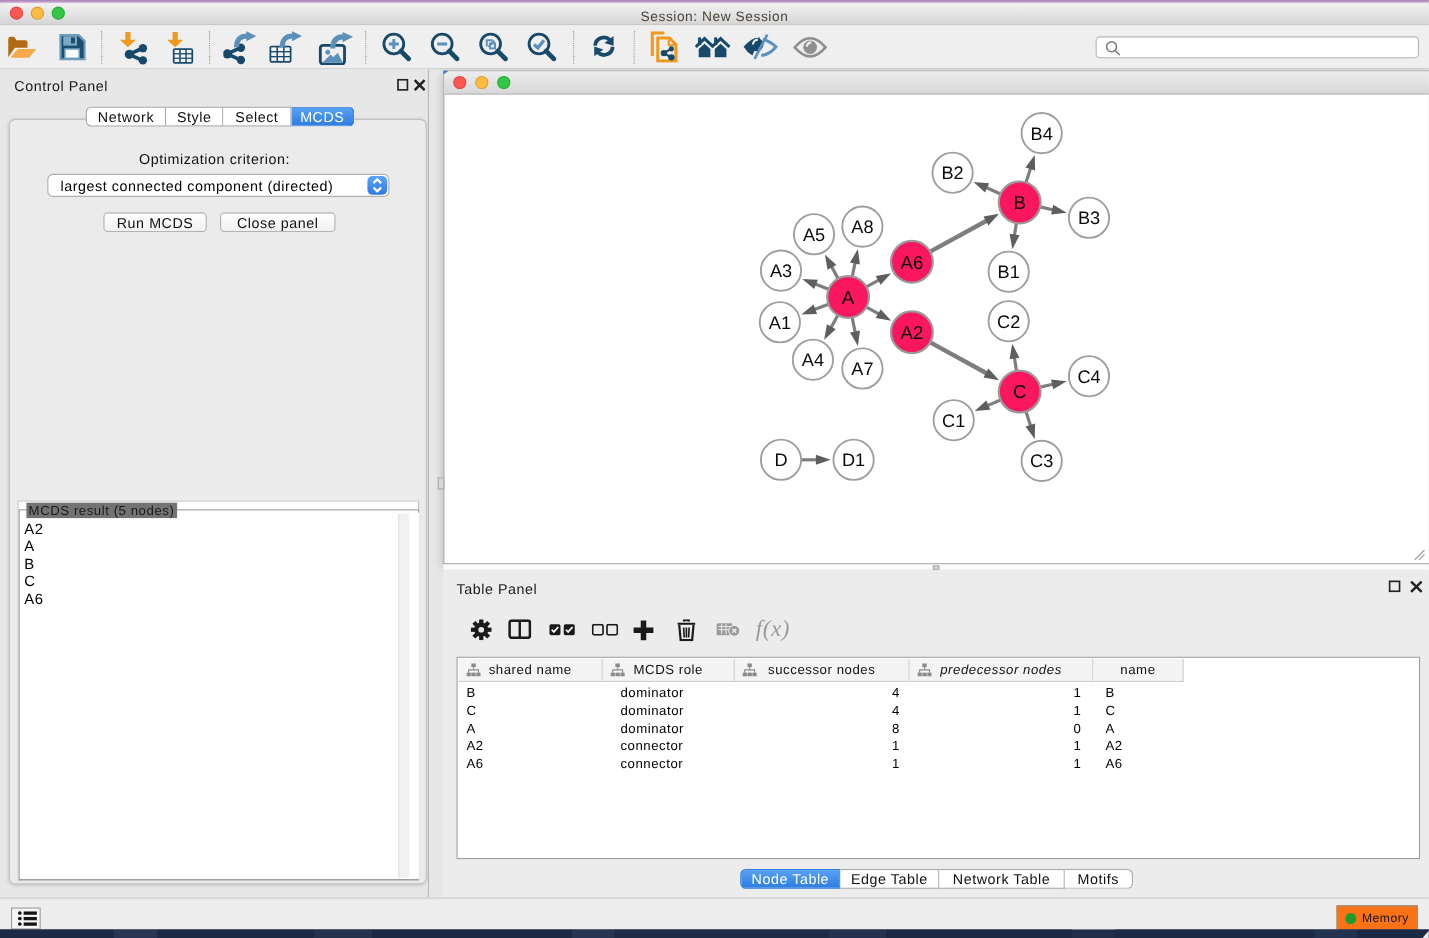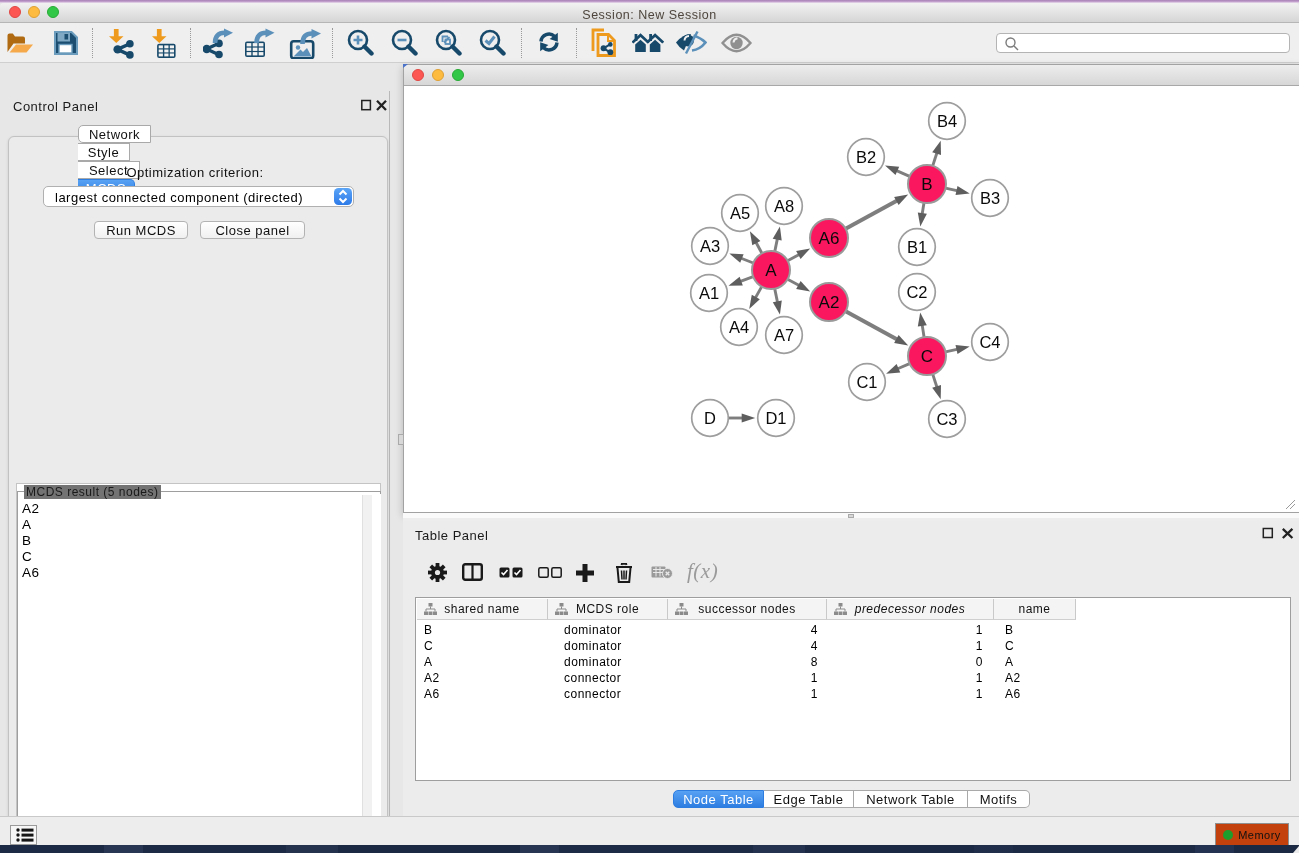--- a/index.html
+++ b/index.html
@@ -27,31 +27,31 @@
 #toolbar { left:0; top:23px; width:1299px; height:40px; background:#efefef;
   border-bottom:1px solid #cfcfcf; }
 .tsep { position:absolute; top:5px; height:30px; width:0;
   border-left:1px dotted #9a9a9a; }
 .ticon { position:absolute; top:7px; }
 #searchbox { position:absolute; left:996px; top:10px; width:294px; height:20px;
   background:#fff; border:1px solid #b4b4b4; border-radius:4px; }
 
 
 #cp { left:0; top:63px; width:390px; height:753px; background:#e7e7e7;
-  border-right:1px solid #b9b9b9;margin-top:28px; }
+  border-right:1px solid #b9b9b9; }
 #cp-title { position:absolute; left:13px; top:8px; font-size:13px; color:#1a1a1a; }
 #cp-inner { position:absolute; left:8px; top:45px; width:380px; height:696px;
   background:#ebebeb; border:1px solid #c2c2c2; border-radius:6px; box-shadow:0 1px 3px rgba(0,0,0,0.12); }
 .tabs { position:absolute; display:flex; font-size:13px; }
 .tab { background:#fff; border:1px solid #a9a9a9; border-left:none; color:#111;
   display:flex; align-items:center; justify-content:center; height:18px; }
 .tab.first { border-left:1px solid #a9a9a9; border-radius:5px 0 0 5px; }
 .tab.last { border-radius:0 5px 5px 0; }
 .tab.sel { background:linear-gradient(#58a2f4,#2d7de1); color:#fff; border-color:#2d7de1; }
-#cp-tabs { left:78px; top:34px;flex-direction:column; }
+#cp-tabs { left:78px; top:34px; }
 .btn { position:absolute; background:linear-gradient(#ffffff,#f0f0f0);
   border:1px solid #b3b3b3; border-radius:4px; font-size:13px; color:#111;
   display:flex; align-items:center; justify-content:center; }
 
 
 #mcds-group { position:absolute; left:16px; top:396px; width:367px; height:342px; }
 #mcds-white { position:absolute; left:0; top:-4px; width:365px; height:346px; background:#fff;
   border:1px solid #c4c4c4; }
 #mcds-list { position:absolute; left:2px; top:7px; width:363px; height:333px;
   background:#fff; font-size:13.5px; color:#000; }
@@ -85,21 +85,21 @@
 .cell { position:absolute; font-size:12px; color:#000; height:16px; line-height:16px; }
 #tp-tabs { left:673px; top:790px; }
 .winbtn { position:absolute; top:5px; font-size:12px; color:#111; }
 
 
 #statusbar { left:0; top:816px; width:1299px; height:29px; background:#ededed;
   border-top:1px solid #c9c9c9; }
 #listbtn { position:absolute; left:10px; top:8px; width:27px; height:20px;
   background:#f6f6f6; border:1px solid #9a9a9a; }
 #membtn { position:absolute; left:1215px; top:6px; width:74px; height:23px;
-  background:#c2410c; border:1px solid #8f8f8f; font-size:11px; color:#111;
+  background:#f97316; border:1px solid #8f8f8f; font-size:11px; color:#111;
   display:flex; align-items:center; justify-content:center; gap:5px; }
 #memdot { width:10px; height:10px; border-radius:50%; background:#1f9d2c; }
 
 
 .sphandle { position:absolute; background:#d8d8d8; border:1px solid #aaa; }
 </style>
 </head>
 <body>
 <div class="abs" id="desk-top"></div>
 

